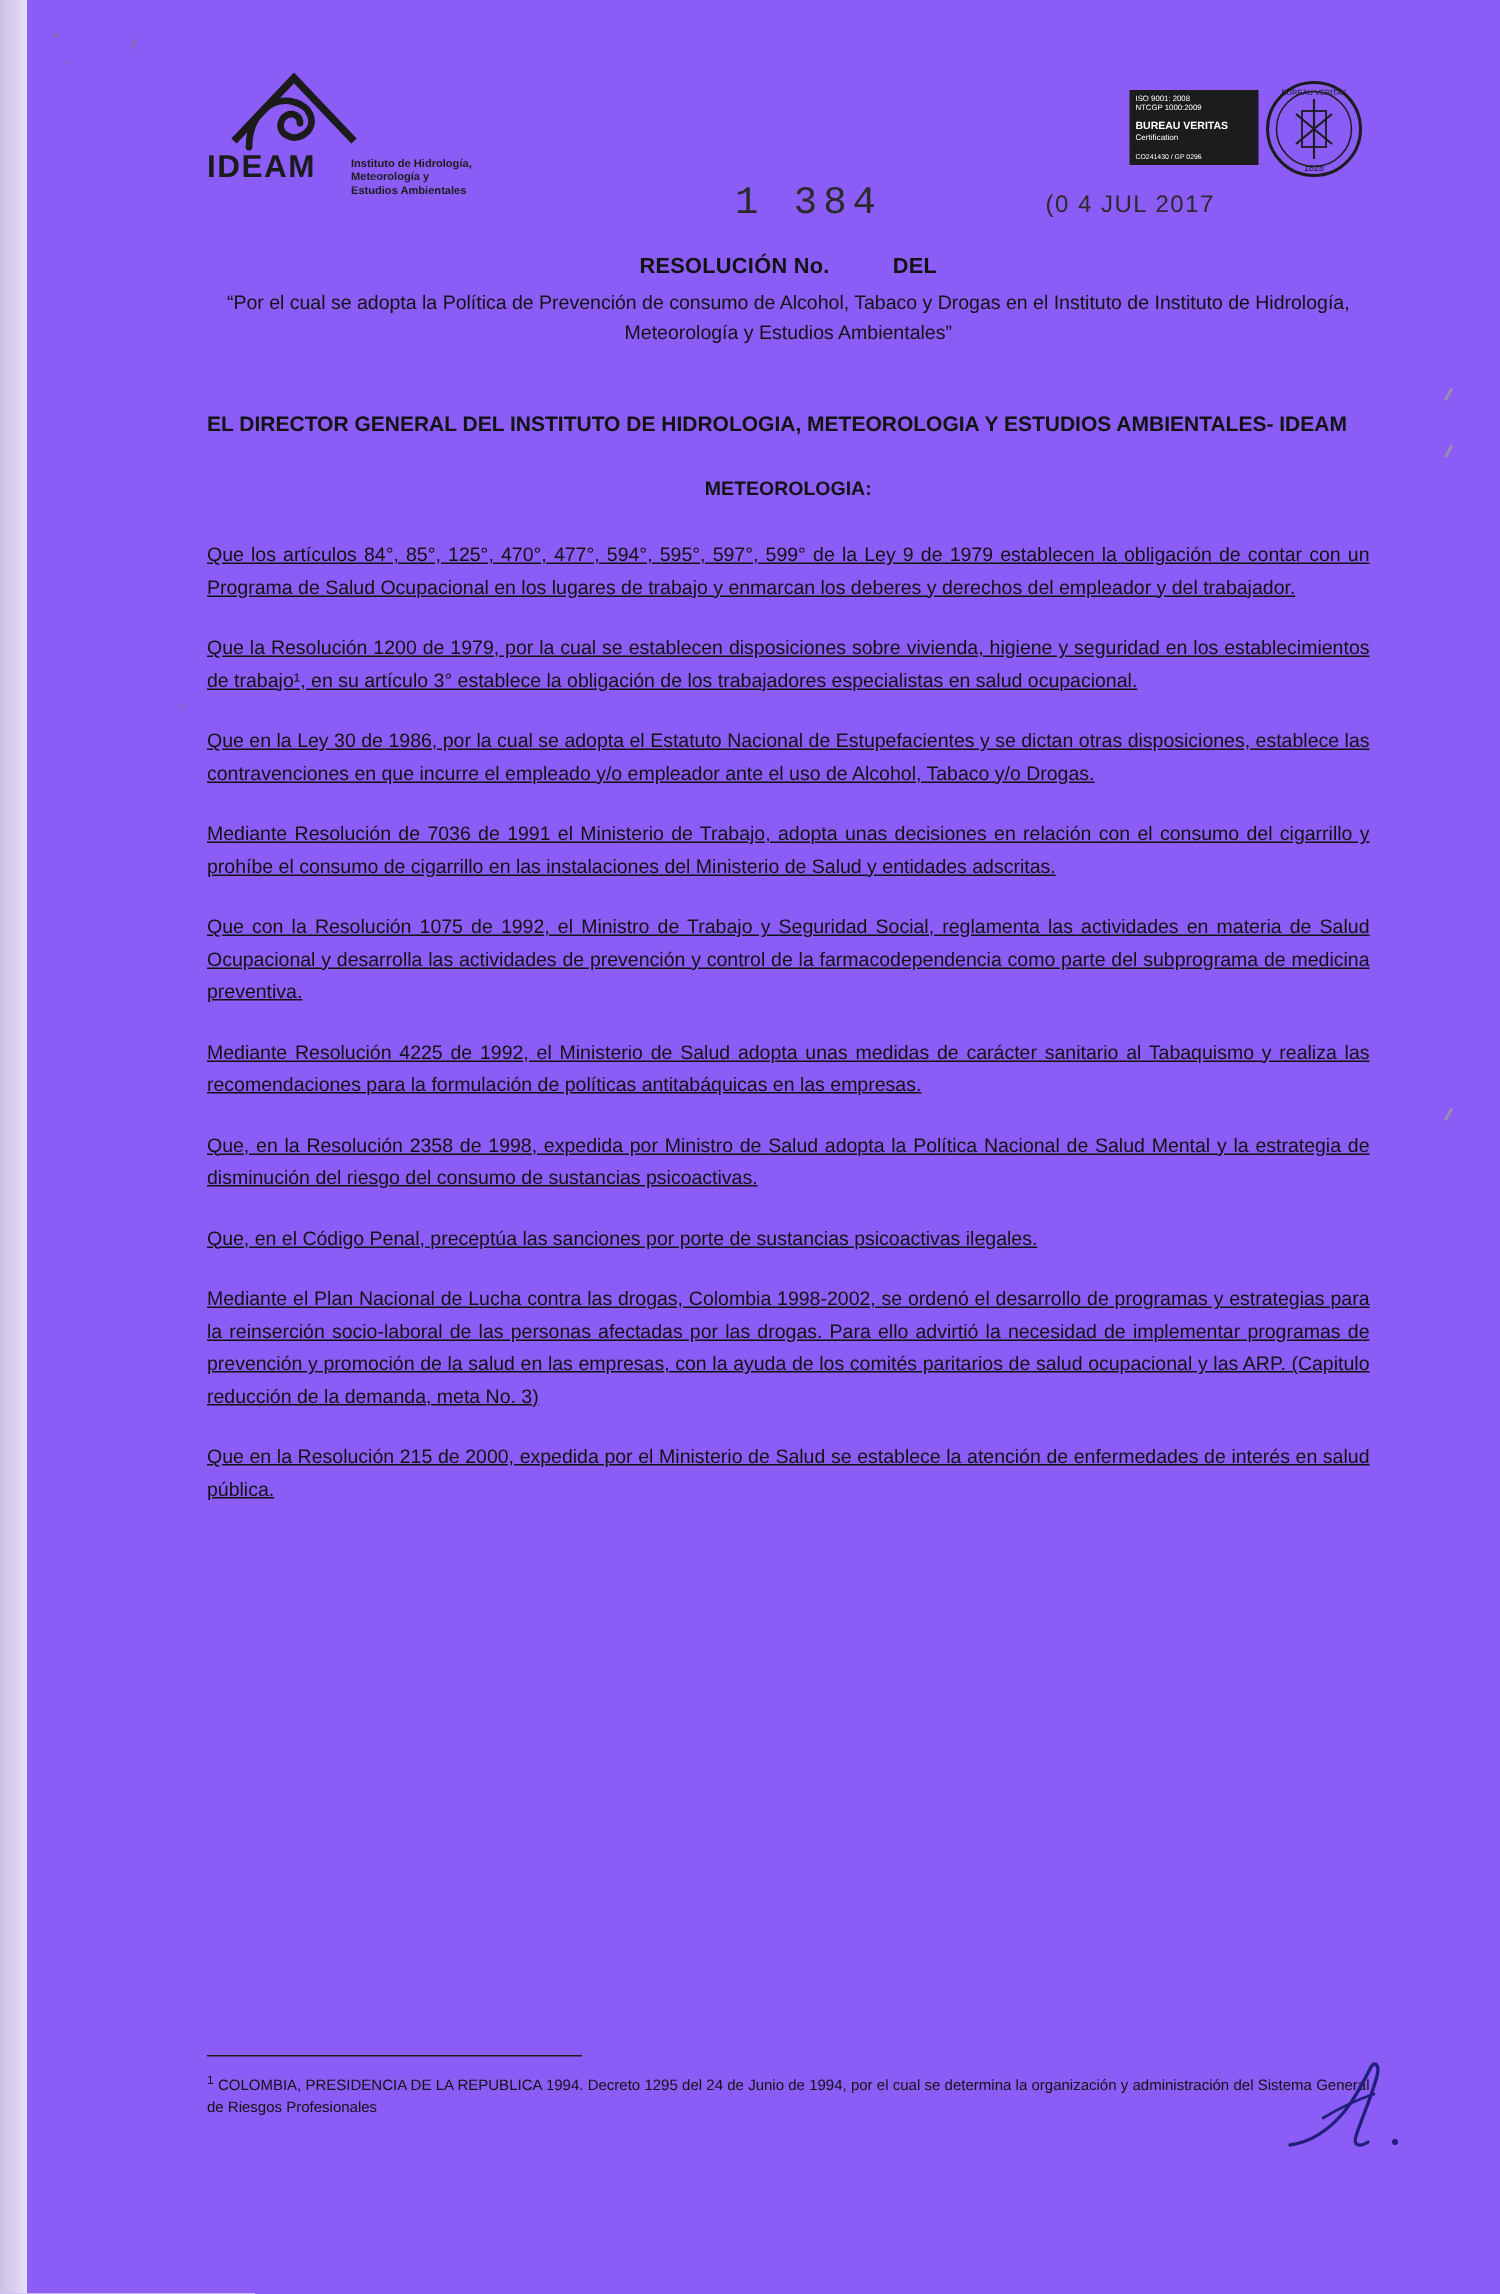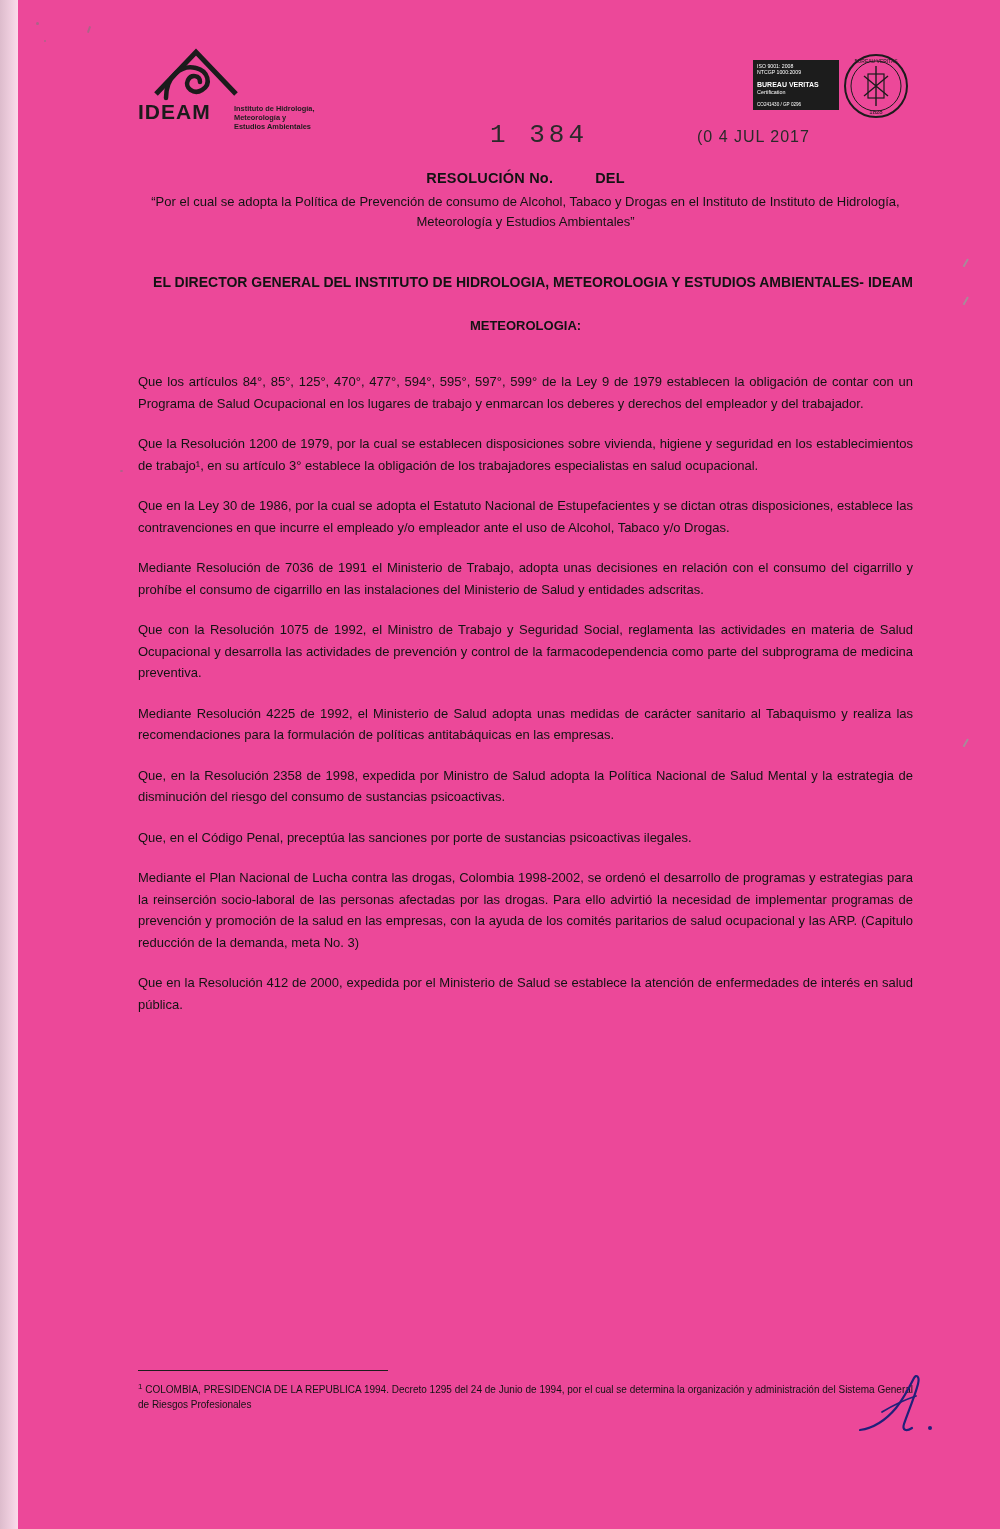--- a/index.html
+++ b/index.html
@@ -11,21 +11,21 @@
     width: 1000px;
     height: 1529px;
     position: relative;
     font-family: "Liberation Sans", sans-serif;
     color: #131313;
     overflow: hidden;
   }
   .page {
     position: absolute;
     inset: 0;
-    background: #ec4899;
+    background: #8b5cf6;
   }
   
   .speck {
     position: absolute;
     background: #7a7a7a;
     border-radius: 50%;
     opacity: .55;
   }
   .scan-edge-left {
     position: absolute;
@@ -137,41 +137,41 @@
     letter-spacing: .2px;
   }
   .res-line .sp { display:inline-block; width: 42px; }
   .subtitle {
     text-align: center;
     font-size: 13px;
     line-height: 20px;
     margin-top: 6px;
   }
   .heading1 {
-    text-align: right;
+    text-align: left;
     font-size: 14px;
     font-weight: 700;
     line-height: 21px;
     margin-top: 40px;
   }
   .heading2 {
     text-align: center;
     font-size: 12.5px;
     font-weight: 700;
     margin-top: 26px;
   }
   .heading3 {
     text-align: center;
     font-size: 13px;
     font-weight: 700;
     margin-top: 25px;
   }
 
   
-  .body-text { margin-top: 38px; }
+  .body-text { margin-top: 26px; text-decoration: underline; }
   .para {
     font-size: 13px;
     line-height: 21.5px;
     text-align: justify;
     margin-bottom: 19px;
   }
 
   
   .footnote-wrap {
     position: absolute;
@@ -276,21 +276,21 @@
     <div class="body-text">
       <p class="para">Que los artículos 84°, 85°, 125°, 470°, 477°, 594°, 595°, 597°, 599° de la Ley 9 de 1979 establecen la obligación de contar con un Programa de Salud Ocupacional en los lugares de trabajo y enmarcan los deberes y derechos del empleador y del trabajador.</p>
       <p class="para">Que la Resolución 1200 de 1979, por la cual se establecen disposiciones sobre vivienda, higiene y seguridad en los establecimientos de trabajo¹, en su artículo  3° establece la obligación de los trabajadores especialistas en salud ocupacional.</p>
       <p class="para">Que en la Ley 30 de 1986, por la cual se adopta el Estatuto Nacional de Estupefacientes y se dictan otras disposiciones, establece las contravenciones en que incurre el empleado y/o empleador ante el uso de Alcohol, Tabaco y/o Drogas.</p>
       <p class="para">Mediante Resolución de 7036 de 1991 el Ministerio de Trabajo, adopta unas decisiones en relación con el consumo del cigarrillo y prohíbe el consumo de cigarrillo en las instalaciones del Ministerio de Salud y entidades adscritas.</p>
       <p class="para">Que con la Resolución 1075 de 1992, el Ministro de Trabajo y Seguridad Social, reglamenta las actividades en materia de Salud Ocupacional y desarrolla las actividades de prevención y control de la farmacodependencia como parte del subprograma de medicina preventiva.</p>
       <p class="para">Mediante Resolución 4225 de 1992, el Ministerio de Salud adopta unas medidas de carácter sanitario al Tabaquismo y realiza las recomendaciones para la formulación de políticas antitabáquicas en las empresas.</p>
       <p class="para">Que, en la Resolución 2358 de 1998, expedida por Ministro de Salud adopta la Política Nacional de Salud Mental y la estrategia de disminución del riesgo del consumo de sustancias psicoactivas.</p>
       <p class="para">Que, en el Código Penal, preceptúa las sanciones por porte de sustancias psicoactivas ilegales.</p>
       <p class="para">Mediante el Plan Nacional de Lucha contra las drogas, Colombia 1998-2002, se ordenó el desarrollo de programas y estrategias para la reinserción socio-laboral de las personas afectadas por las drogas. Para ello advirtió la necesidad de implementar programas de prevención y promoción de la salud en las empresas, con la ayuda de los comités paritarios de salud ocupacional y las ARP. (Capitulo reducción de la demanda, meta No. 3)</p>
-      <p class="para">Que en la Resolución 412 de 2000, expedida por el Ministerio de Salud se establece la atención de enfermedades de interés en salud pública.</p>
+      <p class="para">Que en la Resolución 215 de 2000, expedida por el Ministerio de Salud se establece la atención de enfermedades de interés en salud pública.</p>
     </div>
   </div>
 
   <div class="footnote-wrap">
     <div class="footnote-rule"></div>
     <div class="footnote"><span class="mark">1</span> <span>COLOMBIA, PRESIDENCIA DE LA REPUBLICA 1994. Decreto 1295 del 24 de Junio de 1994, por el cual se determina la organización y administración del Sistema General de Riesgos Profesionales</span></div>
   </div>
 
   <div class="signature">
     <svg width="90" height="70" viewBox="0 0 90 70">

